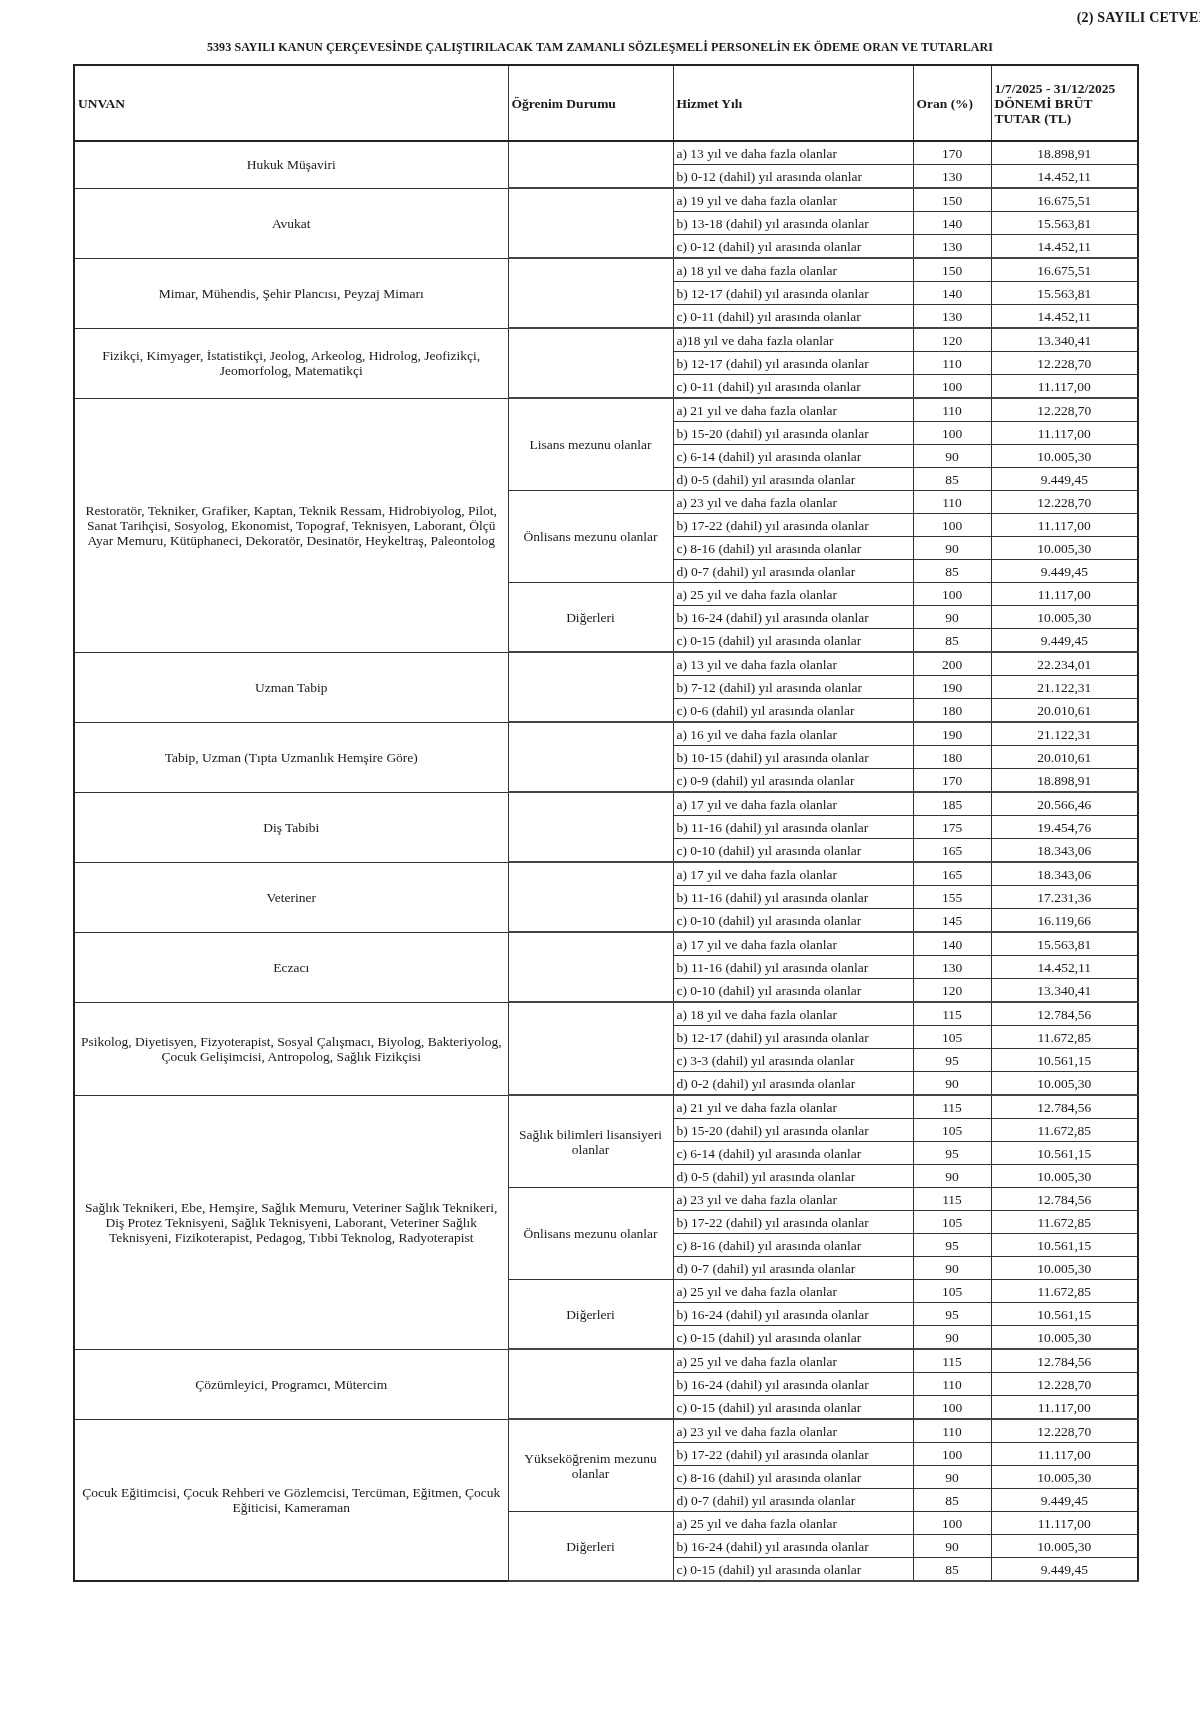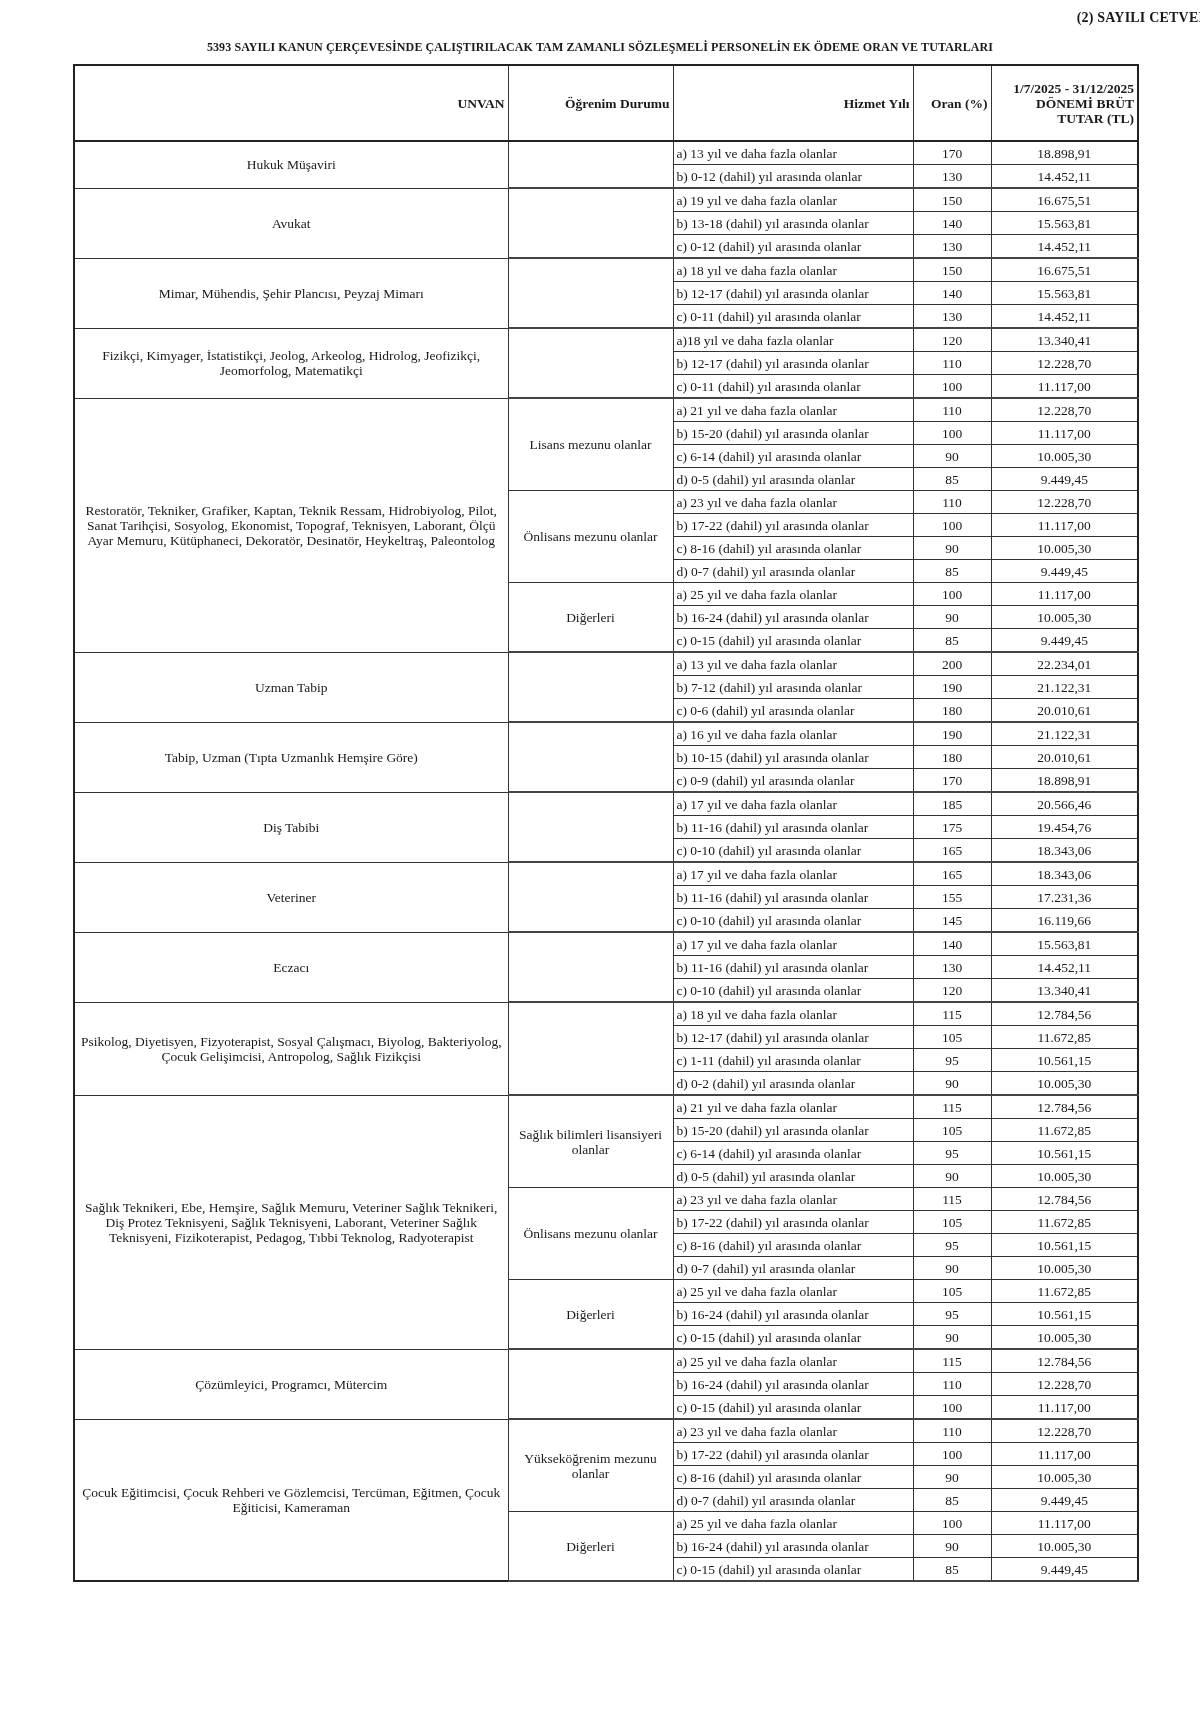--- a/index.html
+++ b/index.html
@@ -1,21 +1,21 @@
 <!DOCTYPE html>
 <html><head>
 <meta charset="utf-8">
 <style>
   html, body { margin:0; padding:0; background:#ffffff; }
   body { width:1200px; height:1731px; position:relative; font-family:"Liberation Serif", "DejaVu Serif", serif; color:#1a1a1a; }
   .title1 { position:absolute; top:10px; left:8px; width:1200px; text-align:right; font-weight:bold; font-size:14px; letter-spacing:0.2px; }
   .title2 { position:absolute; top:40px; left:0; width:1200px; text-align:center; font-weight:bold; font-size:12px; letter-spacing:0.1px; }
   table.cetvel { position:absolute; top:64px; left:73px; width:1064px; border-collapse:collapse; table-layout:fixed; border:2px solid #222; }
   table.cetvel th, table.cetvel td { border:1px solid #333; padding:0 3px; font-size:13.5px; line-height:15px; }
-  table.cetvel th { font-weight:bold; text-align:right; height:74px; border-bottom:2px solid #222;margin-left:28px; }
+  table.cetvel th { font-weight:bold; text-align:left; height:74px; border-bottom:2px solid #222;margin-left:28px; }
   td.unvan { text-align:center; vertical-align:middle; border-bottom:2px solid #444; }
   td.ogrenim { text-align:center; vertical-align:middle;margin-top:24px; }
   td.hizmet { text-align:left; white-space:nowrap; height:22px; padding-left:2px; }
   td.oran { text-align:center; }
   td.tutar { text-align:center; }
   tr.group-end td { border-bottom:2px solid #444; }
   col.c1 { width:434px; } col.c2 { width:165px; } col.c3 { width:240px; } col.c4 { width:78px; } col.c5 { width:147px; }
 </style>
 </head>
 <body>
@@ -258,21 +258,21 @@
         <td class="hizmet">a) 18 yıl ve daha fazla olanlar</td>
         <td class="oran">115</td>
         <td class="tutar">12.784,56</td>
       </tr>
       <tr>
         <td class="hizmet">b) 12-17 (dahil) yıl arasında olanlar</td>
         <td class="oran">105</td>
         <td class="tutar">11.672,85</td>
       </tr>
       <tr>
-        <td class="hizmet">c) 1-11 (dahil) yıl arasında olanlar</td>
+        <td class="hizmet">c) 3-3 (dahil) yıl arasında olanlar</td>
         <td class="oran">95</td>
         <td class="tutar">10.561,15</td>
       </tr>
       <tr class="group-end">
         <td class="hizmet">d) 0-2 (dahil) yıl arasında olanlar</td>
         <td class="oran">90</td>
         <td class="tutar">10.005,30</td>
       </tr>
       <tr>
         <td class="unvan" rowspan="11">Sağlık Teknikeri, Ebe, Hemşire, Sağlık Memuru, Veteriner Sağlık Teknikeri, Diş Protez Teknisyeni, Sağlık Teknisyeni, Laborant, Veteriner Sağlık Teknisyeni, Fizikoterapist, Pedagog, Tıbbi Teknolog, Radyoterapist</td>

